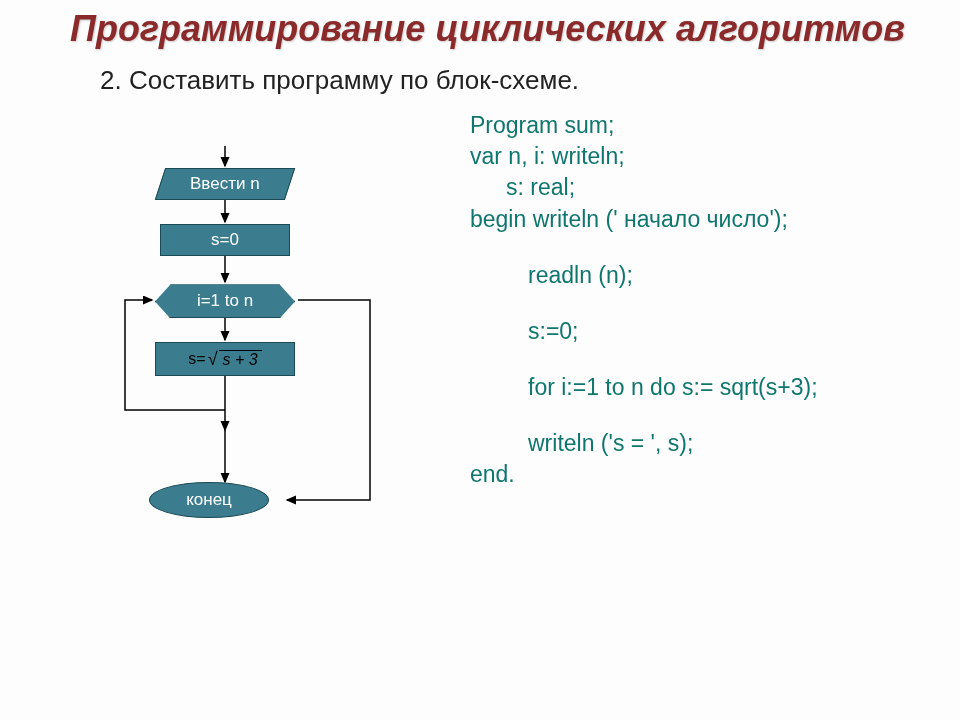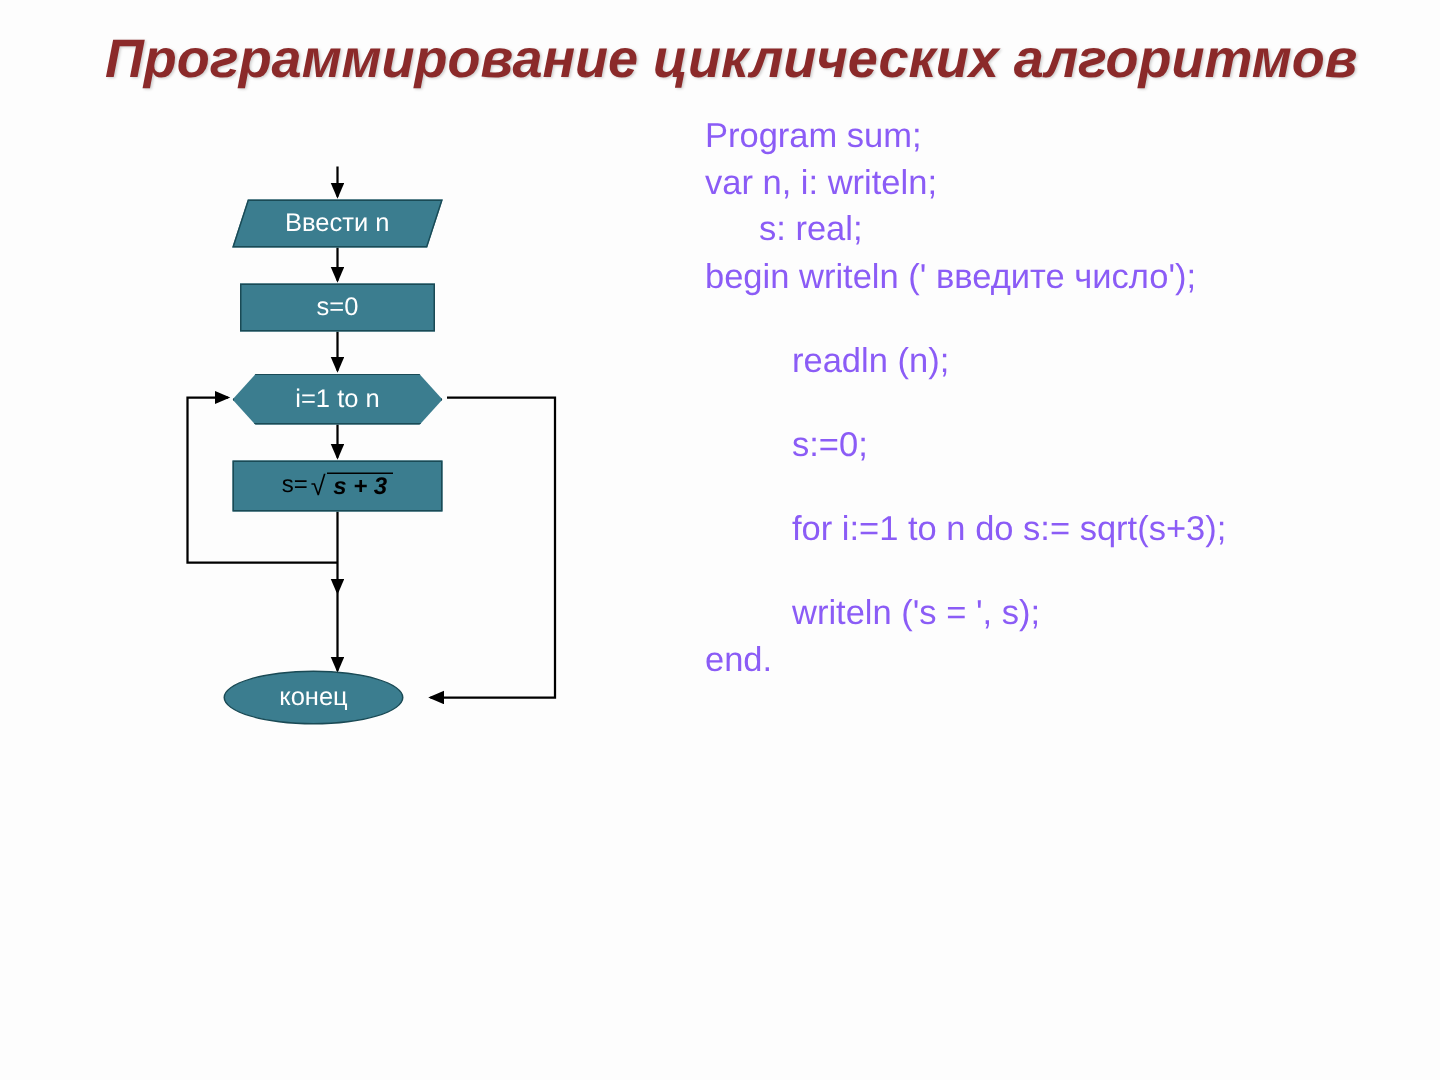--- a/index.html
+++ b/index.html
@@ -6,21 +6,21 @@
   body {
     width: 960px; height: 720px;
     background: #fdfdfd;
     font-family: Arial, sans-serif;
     position: relative;
     overflow: hidden;
   }
   .slide {
     position: relative;
     width: 100%; height: 100%;
-    padding: 18px 40px 20px 70px;
+    padding: 8px 40px 20px 70px;
   }
   .title {
     font-size: 36px;
     font-weight: bold;
     font-style: italic;
     color: #8b2a2a;
     line-height: 1.15;
     text-shadow: 1px 1px 2px rgba(0,0,0,0.2);
     margin-bottom: 16px;
   }
@@ -83,41 +83,42 @@
   .formula-box .eq { color:#000; font-size:16px; display:flex; align-items:center; gap:2px; }
   .sqrt { position: relative; display:inline-flex; align-items:center; }
   .sqrt::before {
     content: "√";
     font-size: 18px;
     margin-right: 1px;
   }
   .sqrt-inner {
     border-top: 1.5px solid #000;
     padding: 0 4px;
-    font-weight: bold;
+    font-weight: normal;
     font-style: italic;
   }
   svg.arrows {
     position:absolute; top:0; left:0;
     width:100%; height:100%;
     pointer-events:none;
   }
   .code {
     font-size: 23px;
-    color: #8b5cf6;
+    color: #0f766e;
     line-height: 1.35;
   }
   .code .indent1 { padding-left: 36px; display:block; }
   .code .indent2 { padding-left: 58px; display:block;margin-top:25px; }
 </style>
 </head>
 <body>
 
 <div class="slide">
   <div class="title">Программирование циклических алгоритмов</div>
+  <div class="subtitle">2. Составить программу по блок-схеме.</div>
 
   <div class="content">
 
     <div class="flowchart">
       <svg class="arrows" viewBox="0 0 340 460">
         <defs>
           <marker id="ah" markerWidth="8" markerHeight="8" refX="6" refY="3" orient="auto">
             <path d="M0,0 L7,3 L0,6 Z" fill="#000"></path>
           </marker>
         </defs>
@@ -158,21 +159,21 @@
       </div>
       <div class="node ellipse" style="left:59px; top:372px;justify-content:center;">
         <span>конец</span>
       </div>
     </div>
 
     <div class="code">
       <span>Program sum;</span><br>
       <span>var n, i: writeln;</span><br>
       <span class="indent1">s: real;</span>
-      <span>begin writeln (' введите число');</span><br>
+      <span>begin writeln (' начало число');</span><br>
       <span class="indent2">readln (n);</span>
       <span class="indent2">s:=0;</span>
       <span class="indent2">for i:=1 to n do s:= sqrt(s+3);</span>
       <span class="indent2">writeln ('s = ', s);</span>
       <span>end.</span>
     </div>
 
   </div>
 </div>
 

